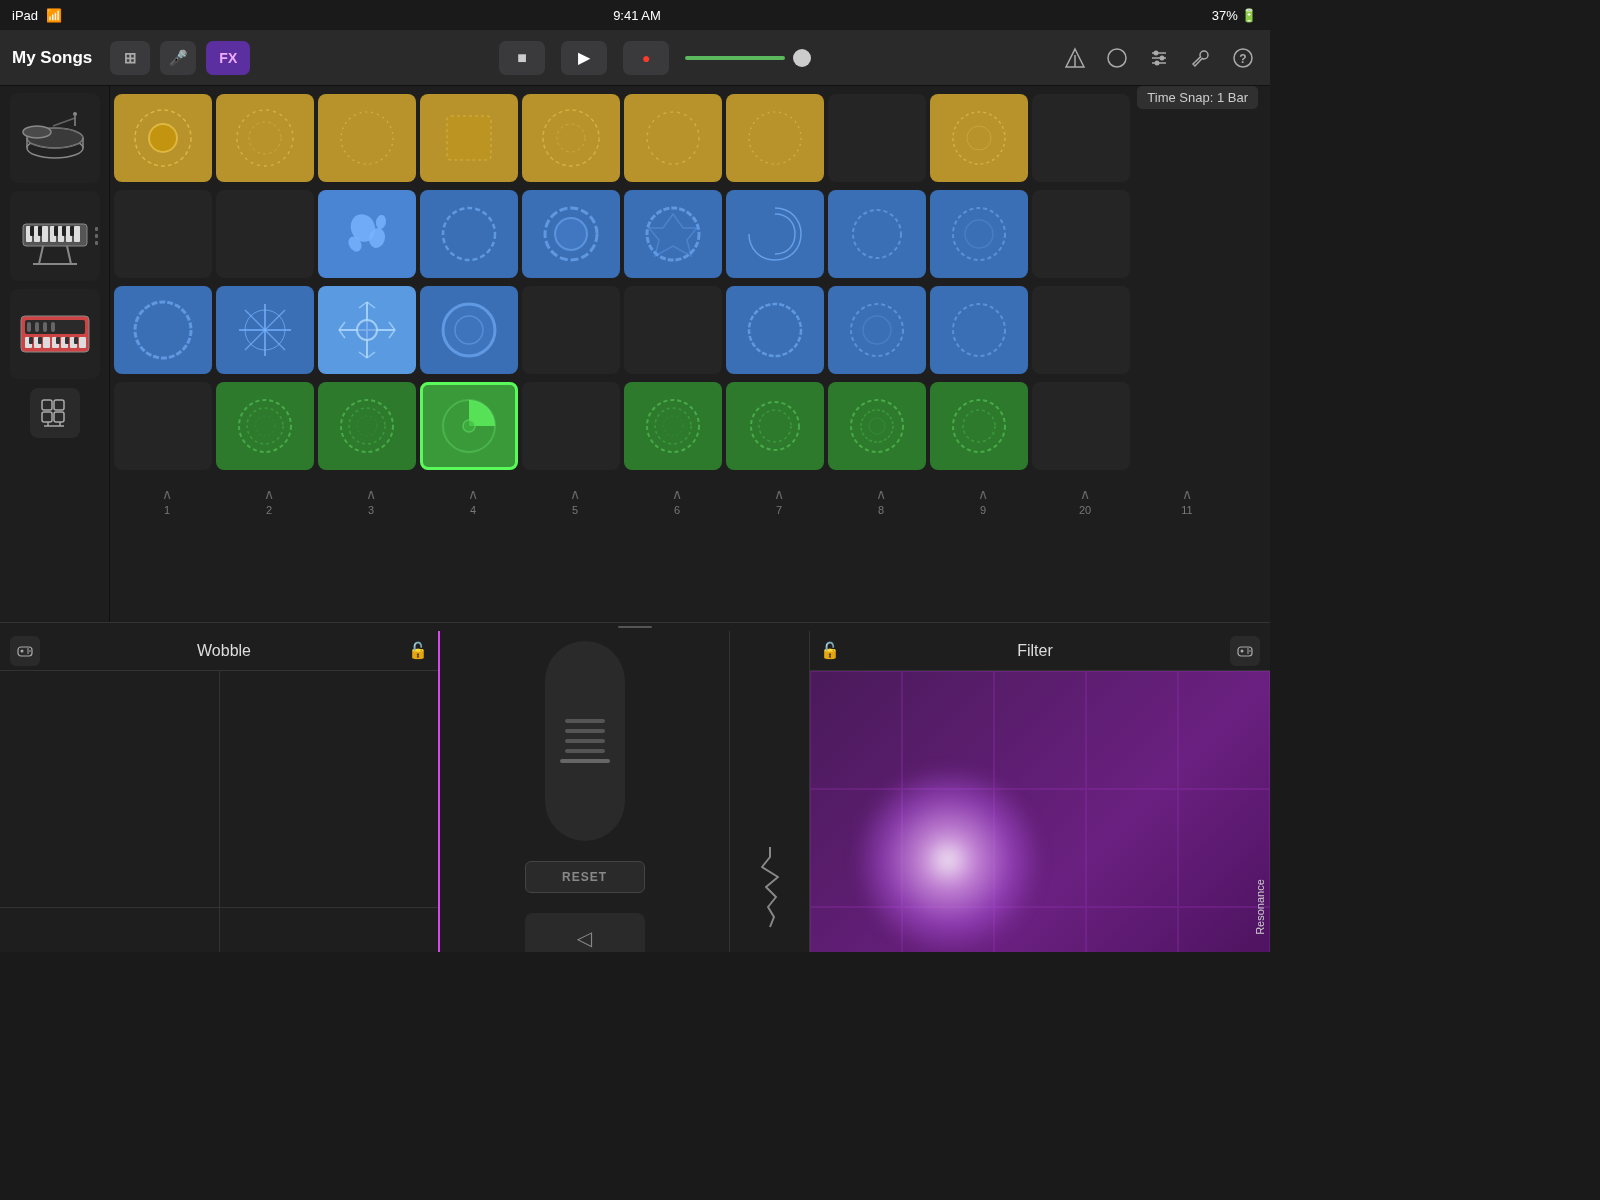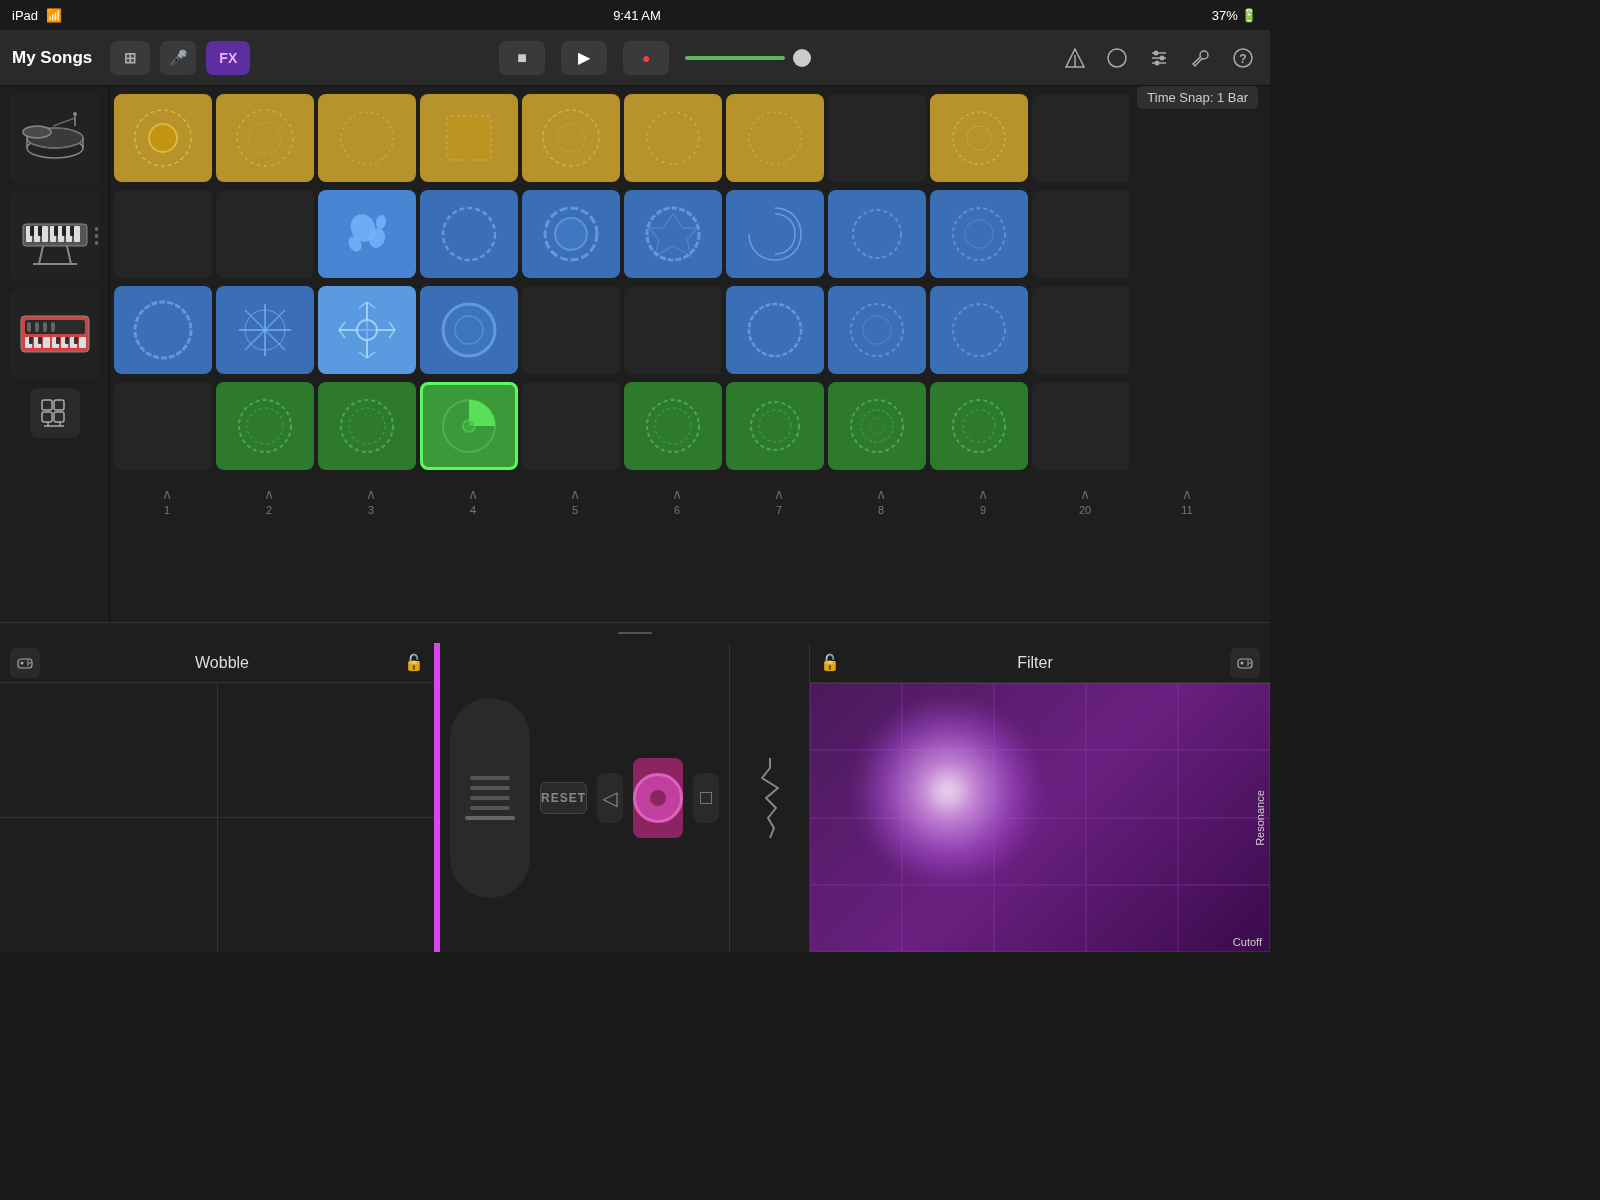--- a/index.html
+++ b/index.html
@@ -230,21 +230,21 @@
       cursor: ns-resize;
     }
     .bottom-content {
       flex: 1;
       display: flex;
     }
 
     
     .panel-left {
       width: 440px;
-      border-right: 6px solid #d946ef;
+      border-right: 2px solid #d946ef;
       display: flex;
       flex-direction: column;
     }
     .panel-header {
       height: 40px;
       display: flex; align-items: center;
       padding: 0 10px;
       border-bottom: 1px solid #333;
       gap: 8px;
     }
@@ -274,24 +274,24 @@
     }
     .panel-quadrant {
       background: #1e1e1e;
     }
 
     
     .panel-center {
       width: 290px;
       border-right: 1px solid #333;
       display: flex;
-      flex-direction: row;
+      flex-direction: column;
       align-items: center;
       padding: 10px;
-      gap: 10px;
+      gap: 20px;
     }
     .center-slider {
       width: 80px; height: 200px;
       background: #2a2a2a;
       border-radius: 40px;
       position: relative;
       display: flex; align-items: center; justify-content: center;
     }
     .center-slider-lines {
       display: flex; flex-direction: column; gap: 6px;

